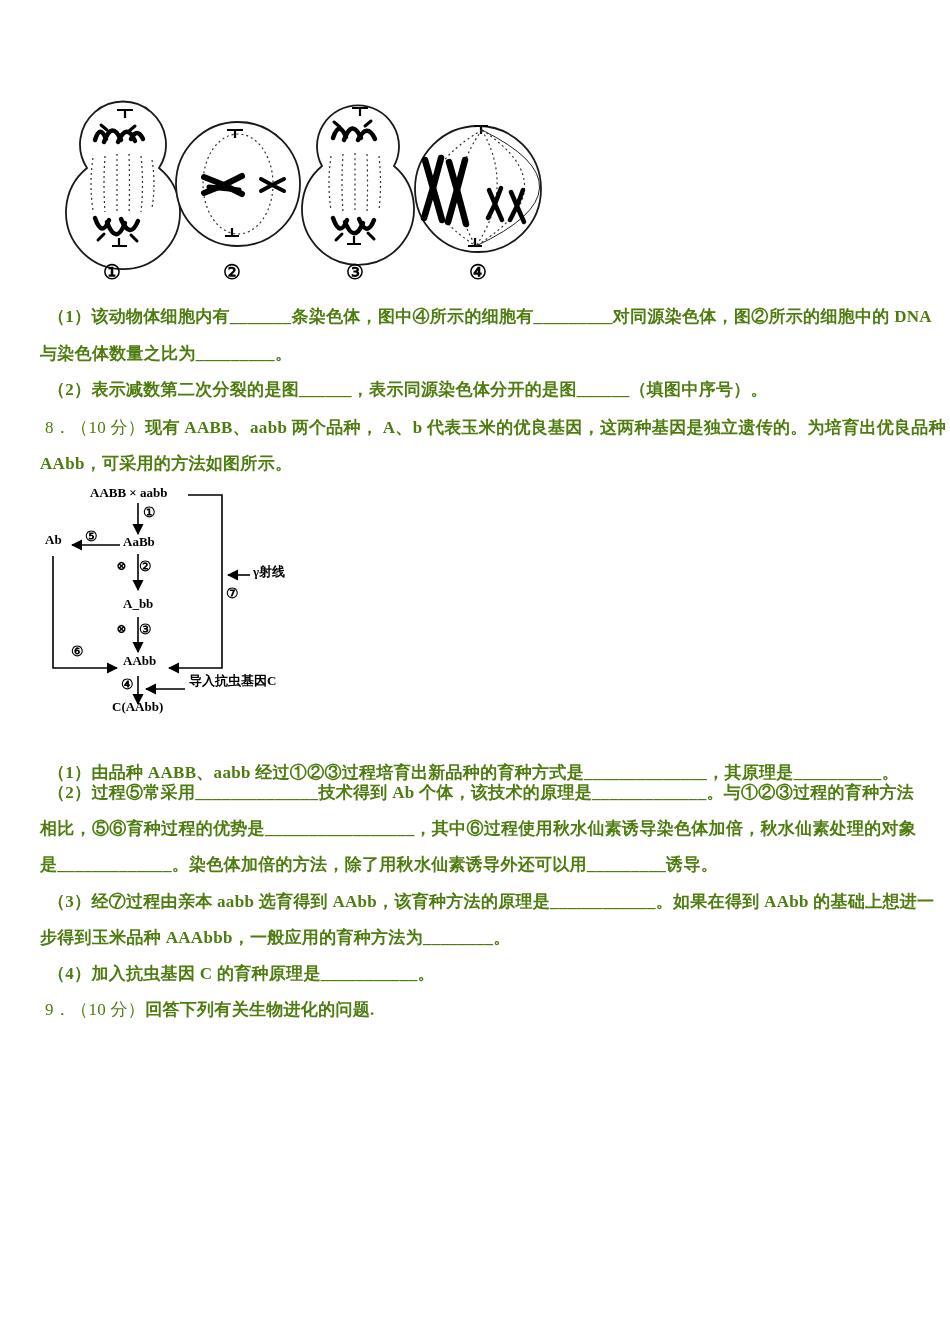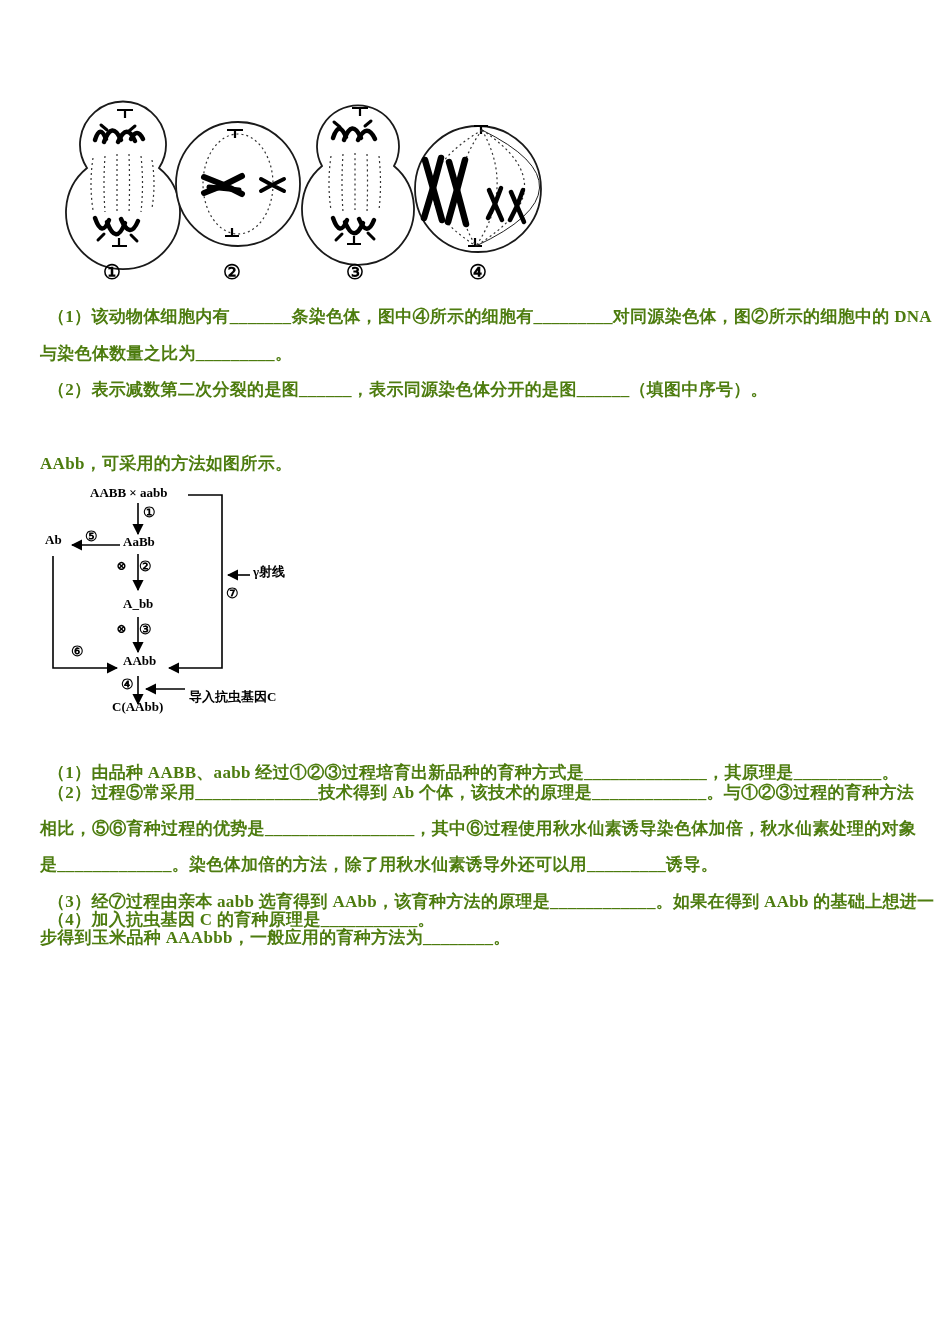--- a/index.html
+++ b/index.html
@@ -115,20 +115,23 @@
     <text class="figlabel" x="57" y="183" text-anchor="middle">①</text>
     <text class="figlabel" x="177" y="183" text-anchor="middle">②</text>
     <text class="figlabel" x="300" y="183" text-anchor="middle">③</text>
     <text class="figlabel" x="423" y="183" text-anchor="middle">④</text>
   </svg>
 
   <div class="tline" style="left:48px;top:306px;">（1）该动物体细胞内有_______条染色体，图中④所示的细胞有_________对同源染色体，图②所示的细胞中的 DNA</div>
   <div class="tline" style="left:40px;top:343px;">与染色体数量之比为_________。</div>
   <div class="tline" style="left:48px;top:379px;">（2）表示减数第二次分裂的是图______，表示同源染色体分开的是图______（填图中序号）。</div>
 
+  <div class="tline" style="left:45px;top:417px;">
+    <span class="reg">8．</span><span class="reg">（10 分）</span><span>现有 AABB、aabb 两个品种， A、b 代表玉米的优良基因，这两种基因是独立遗传的。为培育出优良品种</span>
+  </div>
   <div class="tline" style="left:40px;top:453px;">AAbb，可采用的方法如图所示。</div>
 
   <div class="diag">
     <svg width="290" height="245" viewBox="0 0 290 245">
       <defs>
         <marker id="arr" viewBox="0 0 10 10" refX="9" refY="5" markerWidth="7" markerHeight="7" orient="auto-start-reverse">
           <path d="M0 0 L10 5 L0 10 Z" fill="#000"></path>
         </marker>
       </defs>
       <path class="flow" d="M148 11 H182 V184 H129" marker-end="url(#arr)"></path>
@@ -149,26 +152,29 @@
     <span class="dlab" style="left:76px;top:75px;">⊗</span>
     <span class="dlab circ" style="left:99px;top:75px;">②</span>
     <span class="dlab" style="left:83px;top:113px;">A_bb</span>
     <span class="dlab" style="left:76px;top:138px;">⊗</span>
     <span class="dlab circ" style="left:99px;top:138px;">③</span>
     <span class="dlab circ" style="left:31px;top:160px;">⑥</span>
     <span class="dlab" style="left:83px;top:170px;">AAbb</span>
     <span class="dlab circ" style="left:186px;top:102px;">⑦</span>
     <span class="dlab" style="left:213px;top:81px;">γ射线</span>
     <span class="dlab circ" style="left:81px;top:193px;">④</span>
-    <span class="dlab" style="left:149px;top:206px;text-align:right;">导入抗虫基因C</span>
+    <span class="dlab" style="left:149px;top:190px;text-align:right;">导入抗虫基因C</span>
     <span class="dlab" style="left:72px;top:216px;">C(AAbb)</span>
   </div>
 
   <div class="tline" style="left:48px;top:762px;">（1）由品种 AABB、aabb 经过①②③过程培育出新品种的育种方式是______________，其原理是__________。</div>
   <div class="tline" style="left:48px;top:782px;">（2）过程⑤常采用______________技术得到 Ab 个体，该技术的原理是_____________。与①②③过程的育种方法</div>
   <div class="tline" style="left:40px;top:818px;">相比，⑤⑥育种过程的优势是_________________，其中⑥过程使用秋水仙素诱导染色体加倍，秋水仙素处理的对象</div>
   <div class="tline" style="left:40px;top:854px;">是_____________。染色体加倍的方法，除了用秋水仙素诱导外还可以用_________诱导。</div>
   <div class="tline" style="left:48px;top:891px;">（3）经⑦过程由亲本 aabb 选育得到 AAbb，该育种方法的原理是____________。如果在得到 AAbb 的基础上想进一</div>
   <div class="tline" style="left:40px;top:927px;">步得到玉米品种 AAAbbb，一般应用的育种方法为________。</div>
-  <div class="tline" style="left:48px;top:909px;">（4）加入抗虫基因 C 的育种原理是___________。</div>
+  <div class="tline" style="left:48px;top:963px;">（4）加入抗虫基因 C 的育种原理是___________。</div>
 
+  <div class="tline" style="left:45px;top:999px;">
+    <span class="reg">9．</span><span class="reg">（10 分）</span><span>回答下列有关生物进化的问题.</span>
+  </div>
 
 </div>
 
 </body></html>

